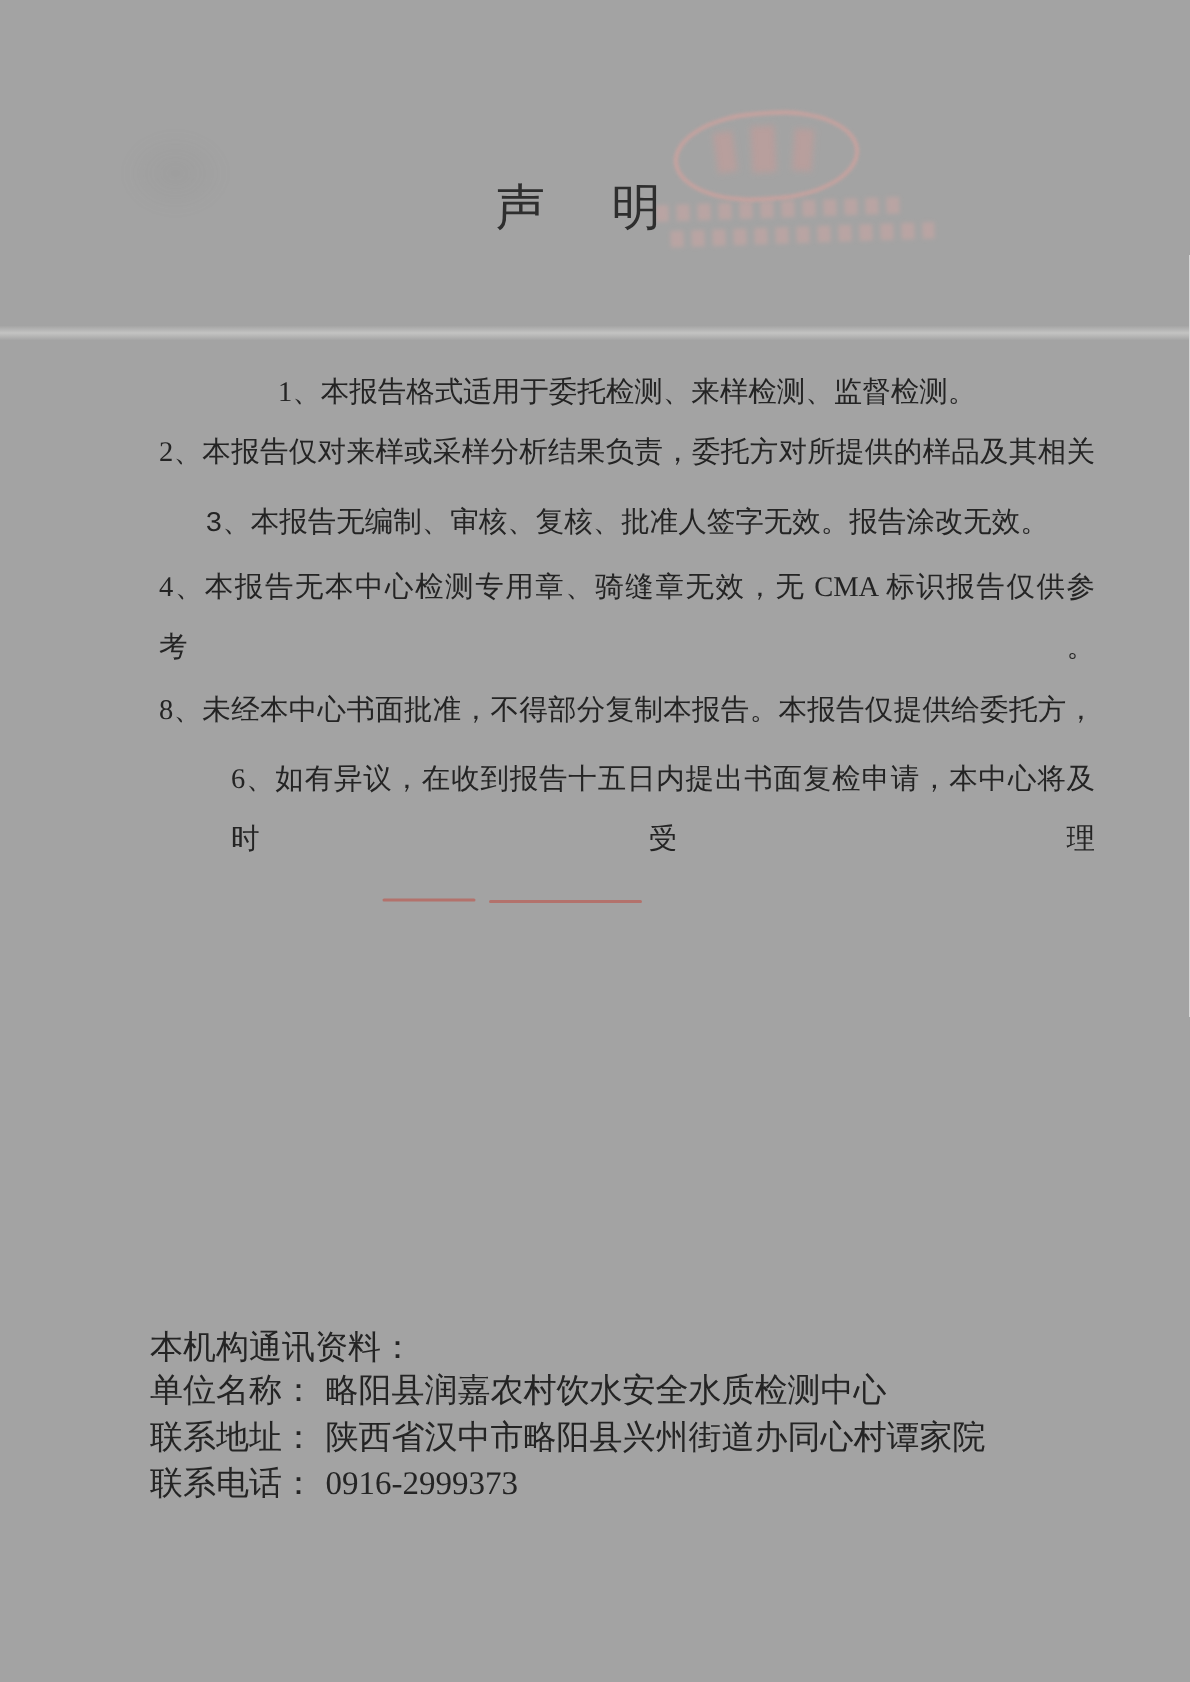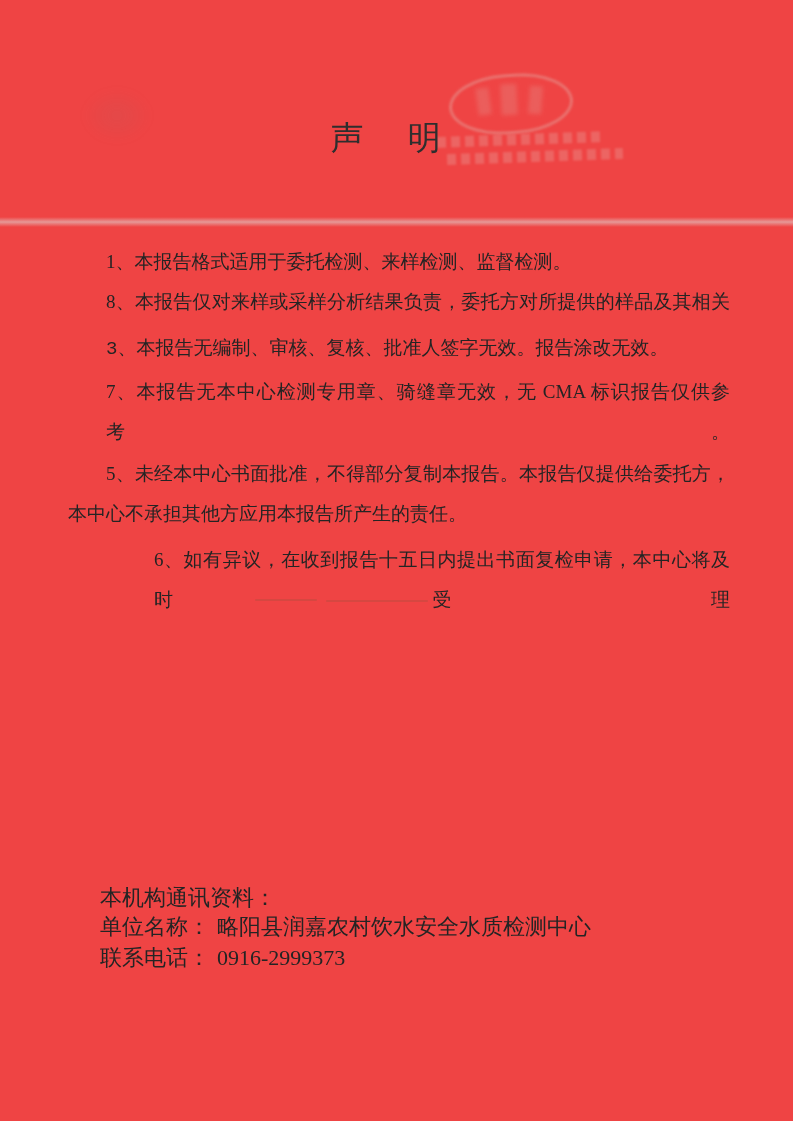--- a/index.html
+++ b/index.html
@@ -4,21 +4,21 @@
 <style>
   html, body {
     margin: 0;
     padding: 0;
     background: #ffffff;
   }
   .page {
     position: relative;
     width: 793px;
     height: 1121px;
-    background: #ef4444;
+    background: #a3a3a3;
     overflow: hidden;
     font-family: "Liberation Serif", "DejaVu Serif", serif;
     color: #242424;
   }
 
   
   .scan-band {
     position: absolute;
     left: 0; top: 217px;
     width: 793px; height: 10px;
@@ -93,21 +93,21 @@
     width: 662px;
     font-size: 19px;
     line-height: 40px;
   }
   .para { margin: 0; padding: 0; }
   .para.m1 { margin-top: 7px; font-family: Liberation Mono, monospace; }
   .para.m2 { margin-top: 3px; }
   .para.m3 { margin-top: 2px; }
   .para.m4 { margin-top: 6px; margin-left: 48px; }
   .ln { display: block; }
-  .ln.first { padding-left: 38px; }
+  .ln.first { padding-left: 38px; text-align: center; }
   .ln.fill {
     text-align: justify;
     text-align-last: justify;
   }
 
   
   .redline {
     position: absolute;
     height: 2px;
     background: rgba(193,74,63,0.55);
@@ -149,43 +149,45 @@
   <h1 class="title">
     <span class="tchar">声</span>
     <span class="tchar">明</span>
   </h1>
 
   <div class="body-text">
     <p class="para">
       <span class="ln first">1、本报告格式适用于委托检测、来样检测、监督检测。</span>
     </p>
     <p class="para">
-      <span class="ln first fill">8、本报告仅对来样或采样分析结果负责，委托方对所提供的样品及其相关</span>
+      <span class="ln first fill">2、本报告仅对来样或采样分析结果负责，委托方对所提供的样品及其相关</span>
     </p>
     <p class="para m1">
       <span class="ln first">3、本报告无编制、审核、复核、批准人签字无效。报告涂改无效。</span>
     </p>
     <p class="para m2">
-      <span class="ln first fill">7、本报告无本中心检测专用章、骑缝章无效，无 CMA 标识报告仅供参考。</span>
+      <span class="ln first fill">4、本报告无本中心检测专用章、骑缝章无效，无 CMA 标识报告仅供参考。</span>
     </p>
     <p class="para m3">
-      <span class="ln first fill">5、未经本中心书面批准，不得部分复制本报告。本报告仅提供给委托方，</span>
-      <span class="ln">本中心不承担其他方应用本报告所产生的责任。</span>
+      <span class="ln first fill">8、未经本中心书面批准，不得部分复制本报告。本报告仅提供给委托方，</span>
     </p>
     <p class="para m4">
       <span class="ln first fill">6、如有异议，在收到报告十五日内提出书面复检申请，本中心将及时受理</span>
     </p>
   </div>
 
   <div class="redline seg1"></div>
   <div class="redline seg2"></div>
 
   <div class="contact">
     <div class="contact-heading">本机构通讯资料：</div>
     <div class="contact-line">
       <span class="clabel">单位名称：</span><span class="cvalue">略阳县润嘉农村饮水安全水质检测中心</span>
     </div>
     <div class="contact-line">
+      <span class="clabel">联系地址：</span><span class="cvalue">陕西省汉中市略阳县兴州街道办同心村谭家院</span>
+    </div>
+    <div class="contact-line">
       <span class="clabel">联系电话：</span><span class="cvalue">0916-2999373</span>
     </div>
   </div>
 
 </div>
 
 </body></html>

